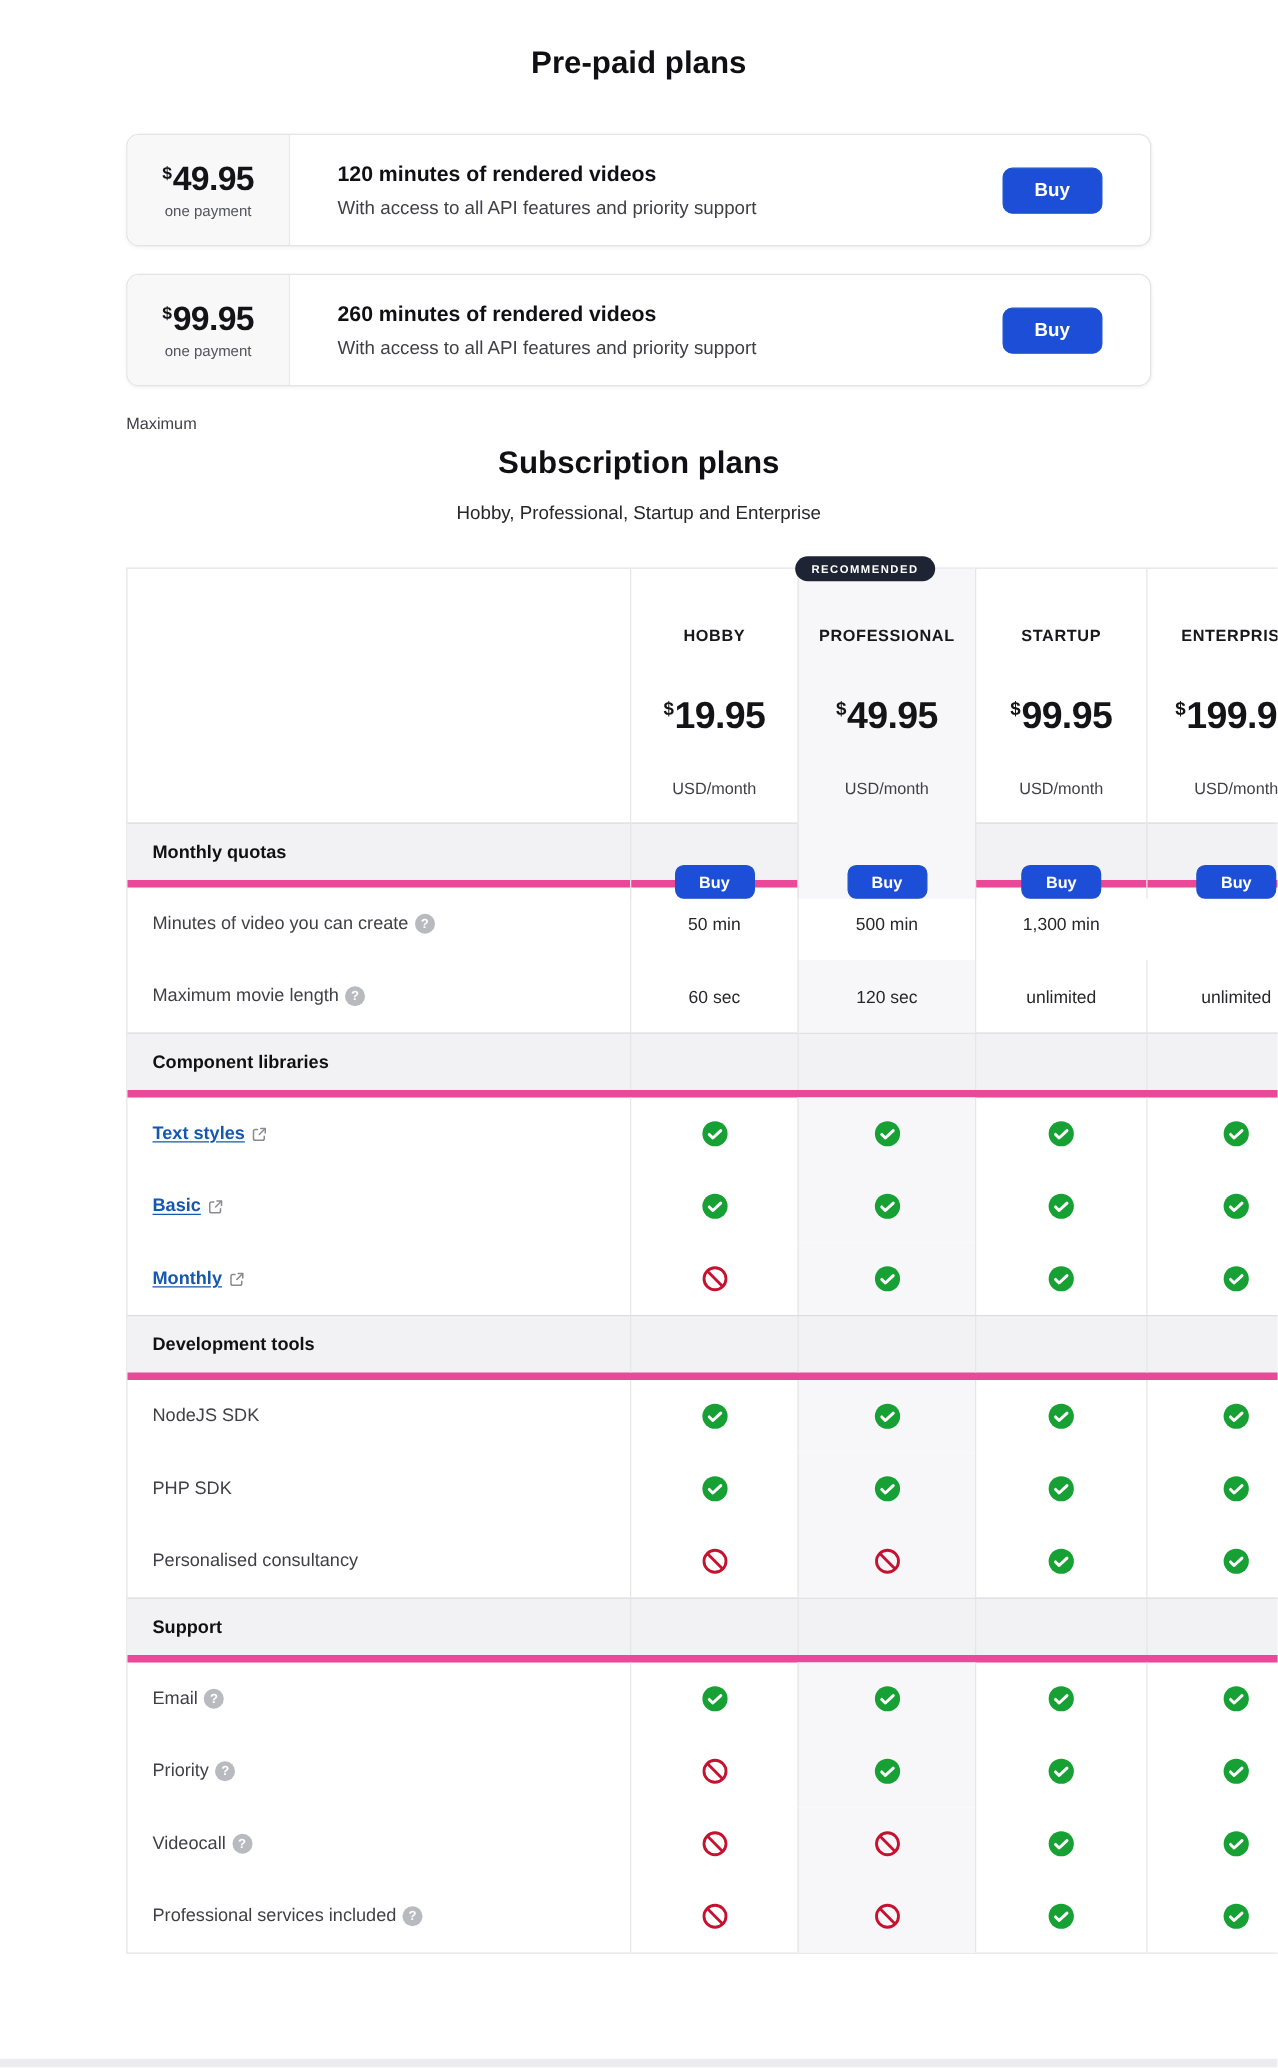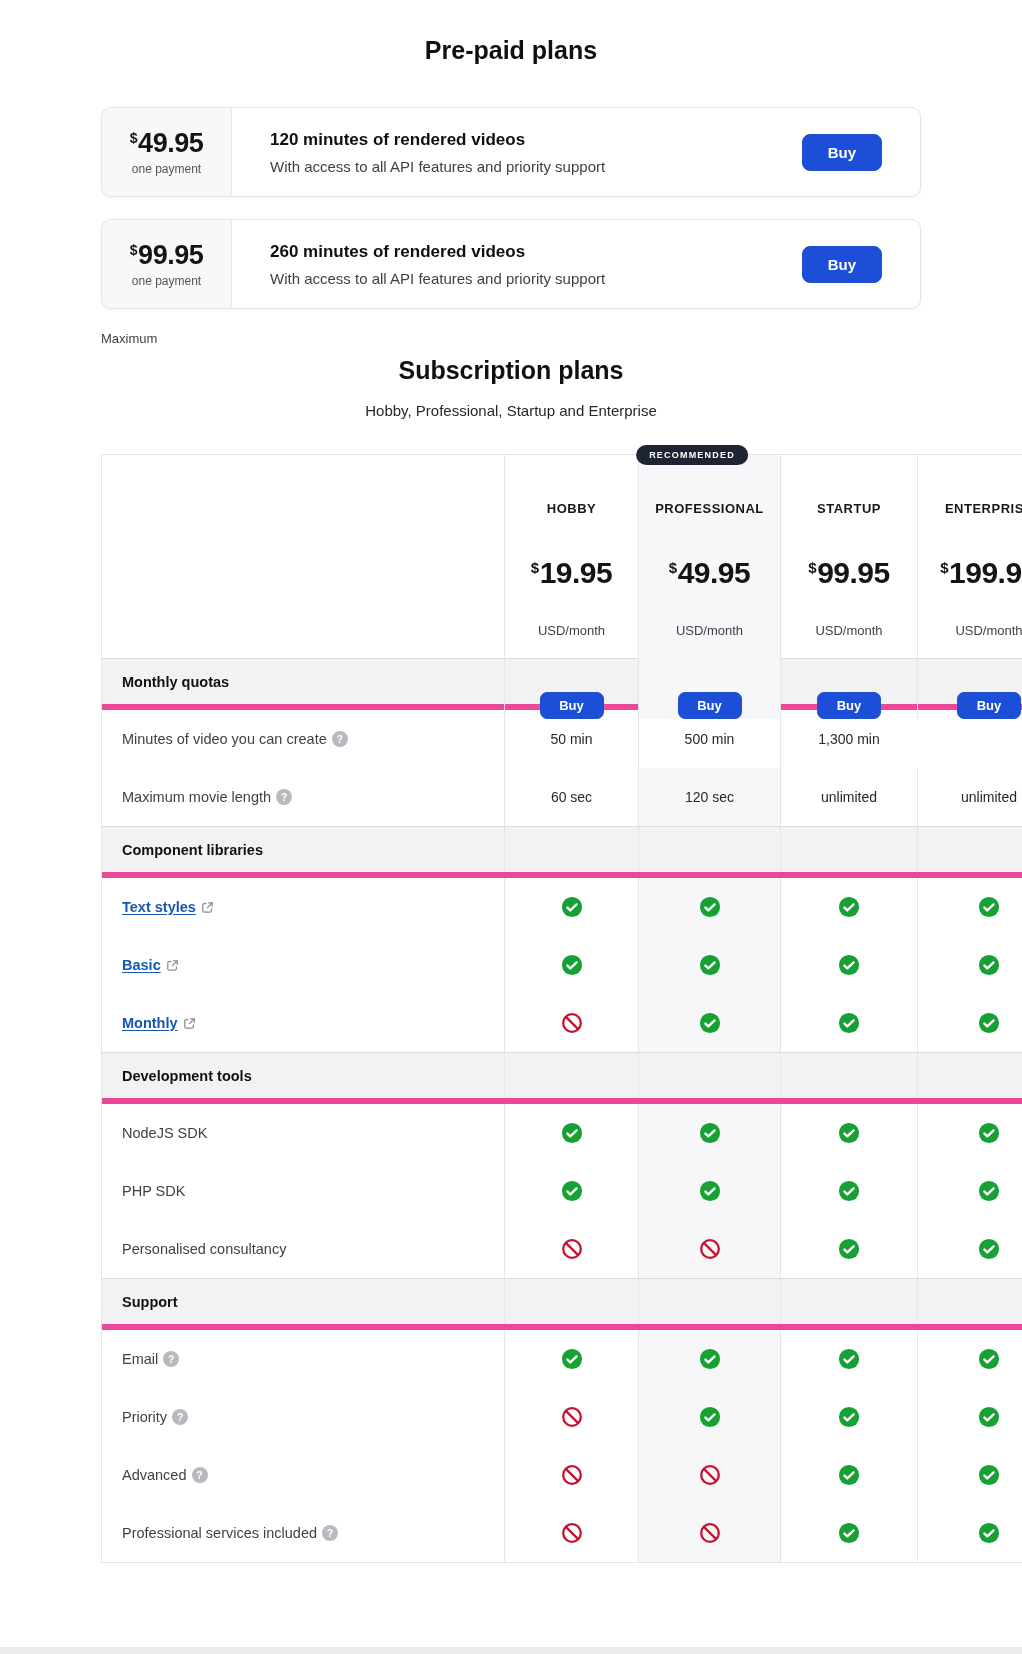--- a/index.html
+++ b/index.html
@@ -582,21 +582,21 @@
                 <span class="icn">
                   <svg viewBox="0 0 24 24" width="22" height="22">
                     <circle cx="12" cy="12" r="11" fill="#17a034"></circle>
                     <path d="M7 12.6l3.1 3.1L17 9.2" fill="none" stroke="#fff" stroke-width="2.6" stroke-linecap="round" stroke-linejoin="round"></path>
                   </svg>
                 </span>
               </div>
             </div>
             <div class="row feature">
               <div class="cell label-cell">
-                <span class="flabel">Advanced</span>
+                <span class="flabel">Videocall</span>
                 <span class="help">?</span>
               </div>
               <div class="cell val">
                 <span class="icn">
                   <svg viewBox="0 0 24 24" width="22" height="22">
                     <circle cx="12" cy="12" r="9.6" fill="none" stroke="#c41230" stroke-width="2.5"></circle>
                     <line x1="5.3" y1="5.3" x2="18.7" y2="18.7" stroke="#c41230" stroke-width="2.5"></line>
                   </svg>
                 </span>
               </div>

